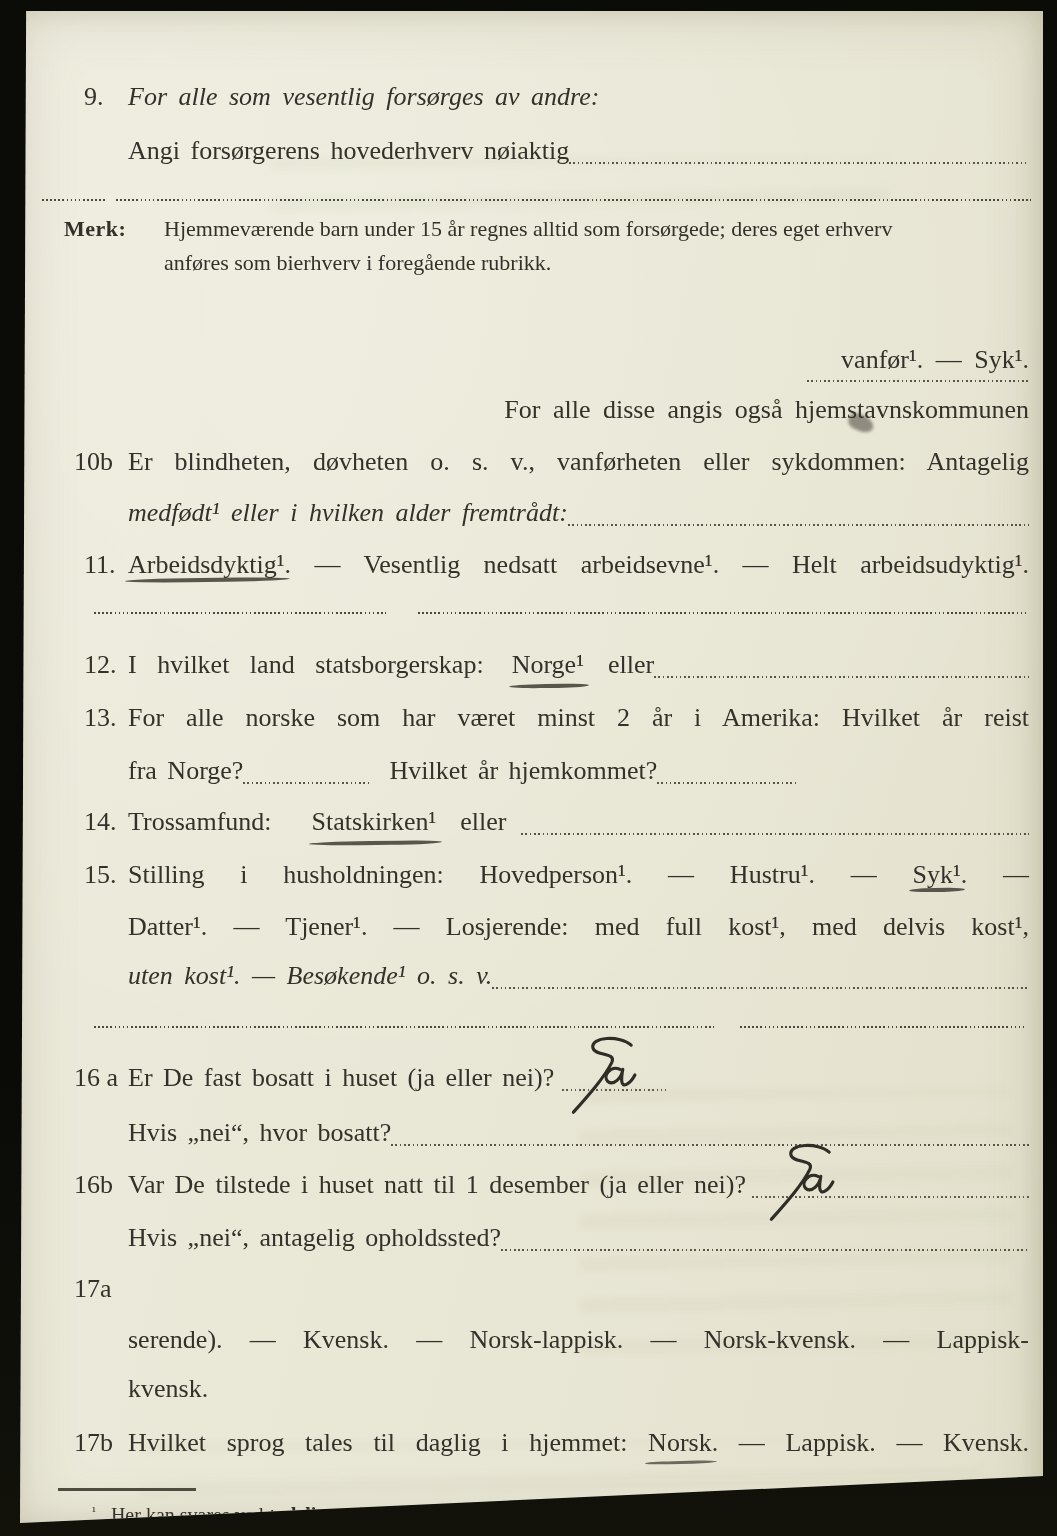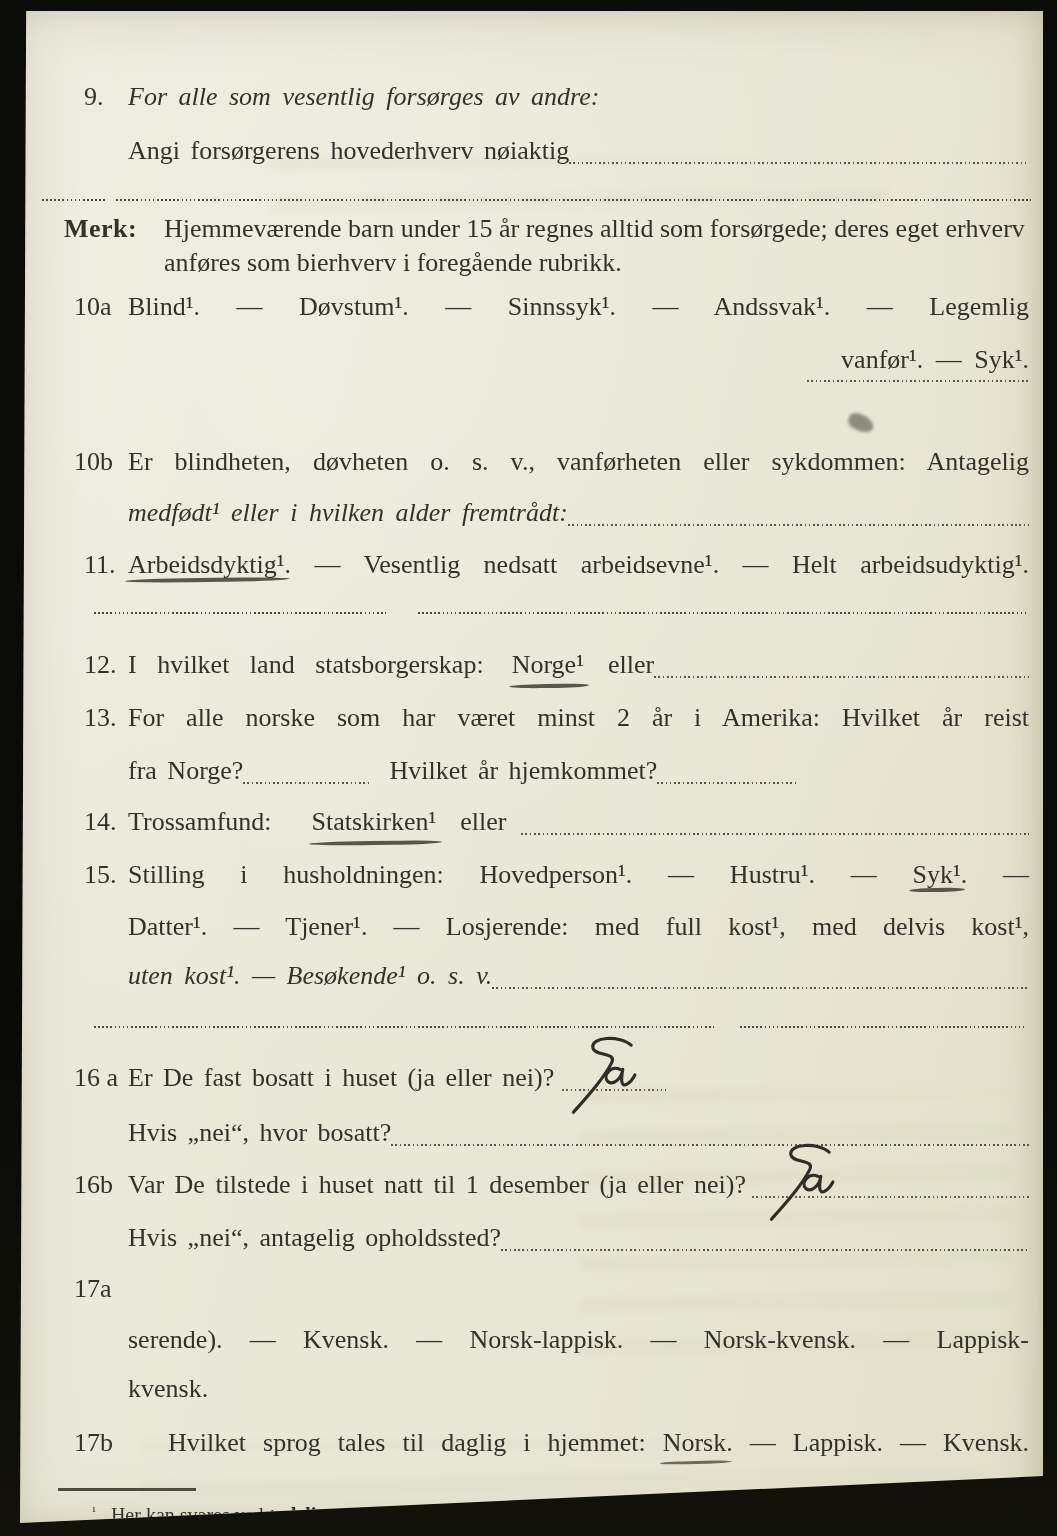--- a/index.html
+++ b/index.html
@@ -33,21 +33,21 @@
   .sep{position:absolute;display:flex;height:2px;}
   .sep i{display:block;height:2px;
     background:repeating-linear-gradient(90deg,rgba(58,56,45,.9) 0 1.6px,rgba(0,0,0,0) 1.6px 4.1px);}
   .ws4{word-spacing:4px;}.ws5{word-spacing:5px;font-style:italic;}.ws6{word-spacing:6px;flex-direction:column;}
   .ws14{word-spacing:14px;}
   .ul{position:relative;}
   .ul::after{content:"";position:absolute;left:-3px;right:-5px;bottom:-2px;height:3.5px;
     background:#38362c;opacity:.82;transform:rotate(-0.7deg);
     border-radius:60% 40% 50% 50% / 80% 60% 90% 70%;}
   .ul-low::after{bottom:-7px;height:3px;transform:rotate(-1.3deg);opacity:.7;}
-  .merk{font-size:26px;line-height:32px;}
+  .merk{font-size:22px;line-height:32px;}
   .merk .content{margin-left:144px;}
   .merk .num{left:44px;width:96px;font-weight:bold;letter-spacing:.5px;}
   .answer-zone{position:relative;flex:0 0 auto;}
   .answer-zone .dotline{position:absolute;left:0;right:0;bottom:7px;height:2px;
     background:repeating-linear-gradient(90deg,rgba(62,60,48,.8) 0 1.6px,rgba(0,0,0,0) 1.6px 4.3px);}
   .ja{position:absolute;bottom:-18px;overflow:visible;}
   .ja path{fill:none;stroke:#2e2d26;stroke-width:3.4;stroke-linecap:round;stroke-linejoin:round;}
   .rule{position:absolute;height:2.5px;background:#4e4c3f;}
   .footnote{font-size:20px;line-height:26px;}
   .footnote .marker{font-size:13px;vertical-align:7px;margin-right:10px;}
@@ -85,28 +85,30 @@
   </div>
 
   <div class="row merk" style="top:202px;">
     <span class="num">Merk:</span>
     <div class="content"><span>Hjemmeværende barn under 15 år regnes alltid som forsørgede; deres eget erhverv</span></div>
   </div>
   <div class="row merk" style="top:236px;">
     <div class="content"><span>anføres som bierhverv i foregående rubrikk.</span></div>
   </div>
 
-  <div class="row" style="top:276px;">
-    <span class="num">10a</span>
-    <div class="content just"><span>Blind¹. — Døvstum¹. — Sinnssyk¹. — Andssvak¹. — Legemlig</span></div>
-  </div>
   <div class="row" style="top:329px;">
     <div class="content flexline ws6">
       <span>vanfør¹. — Syk¹.</span>
       <span class="dotseg" style="width:222px;"></span>
+    </div>
+  </div>
+  <div class="row" style="top:379px;">
+    <div class="content flexline ws6">
+      <span>For alle disse angis også hjemstavnskommunen</span>
+      <span class="dotfill"></span>
     </div>
   </div>
 
   <div class="row" style="top:431px;">
     <span class="num">10b</span>
     <div class="content just"><span>Er blindheten, døvheten o. s. v., vanførheten eller sykdommen: Antagelig</span></div>
   </div>
   <div class="row" style="top:482px;">
     <div class="content flexline ws5">
       <span>medfødt¹ eller i hvilken alder fremtrådt:</span>
@@ -224,21 +226,21 @@
   <div class="row" style="top:1258px;">
     <span class="num">17a</span>
   </div>
   <div class="row" style="top:1309px;">
     <div class="content just"><span>serende). — Kvensk. — Norsk-lappisk. — Norsk-kvensk. — Lappisk-</span></div>
   </div>
   <div class="row" style="top:1358px;">
     <div class="content"><span>kvensk.</span></div>
   </div>
 
-  <div class="row" style="top:1412px;padding-left:40px;">
+  <div class="row" style="top:1412px;">
     <span class="num">17b</span>
     <div class="content just">
       <span>Hvilket sprog tales til daglig i hjemmet:</span>
       <span class="ul ul-low">Norsk</span><span>. — Lappisk. — Kvensk.</span>
     </div>
   </div>
 
   <div class="rule" style="top:1477px;left:38px;width:138px;"></div>
   <div class="row footnote" style="top:1487px;">
     <div class="content" style="margin-left:72px;">

